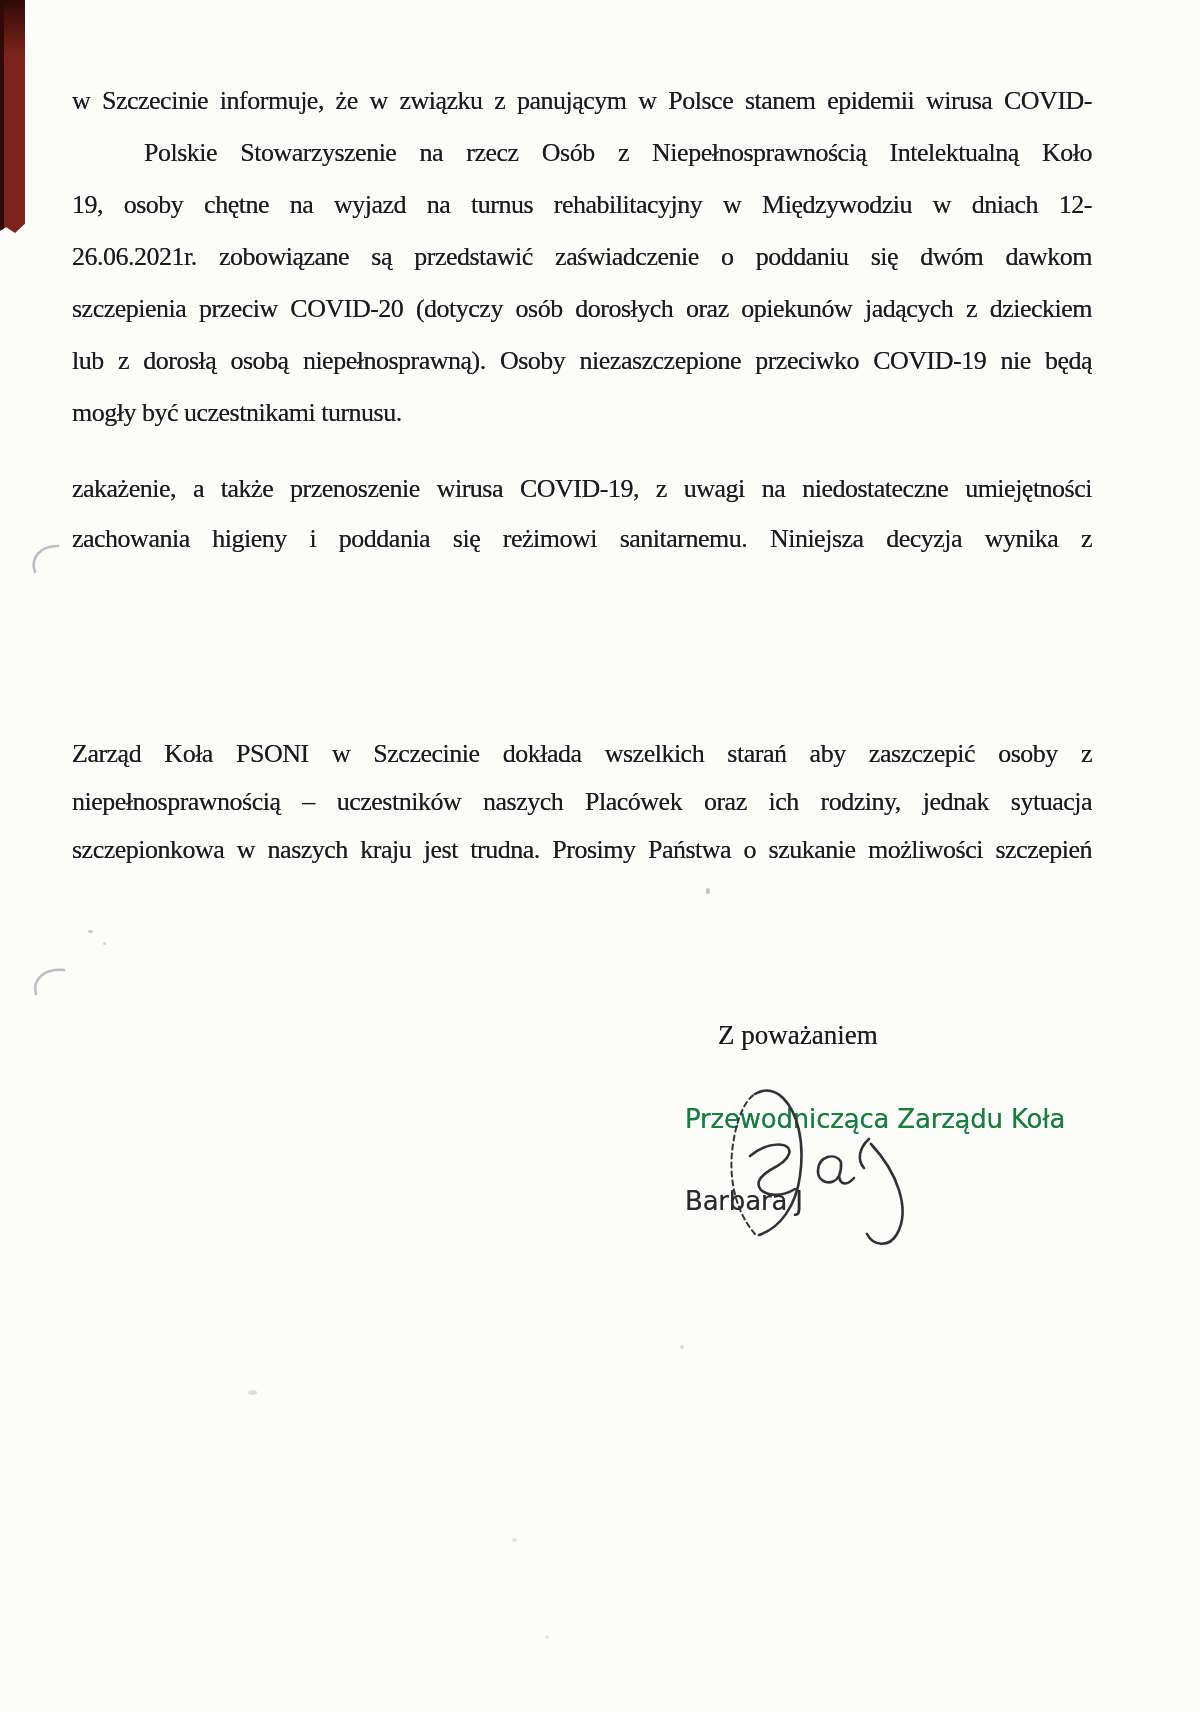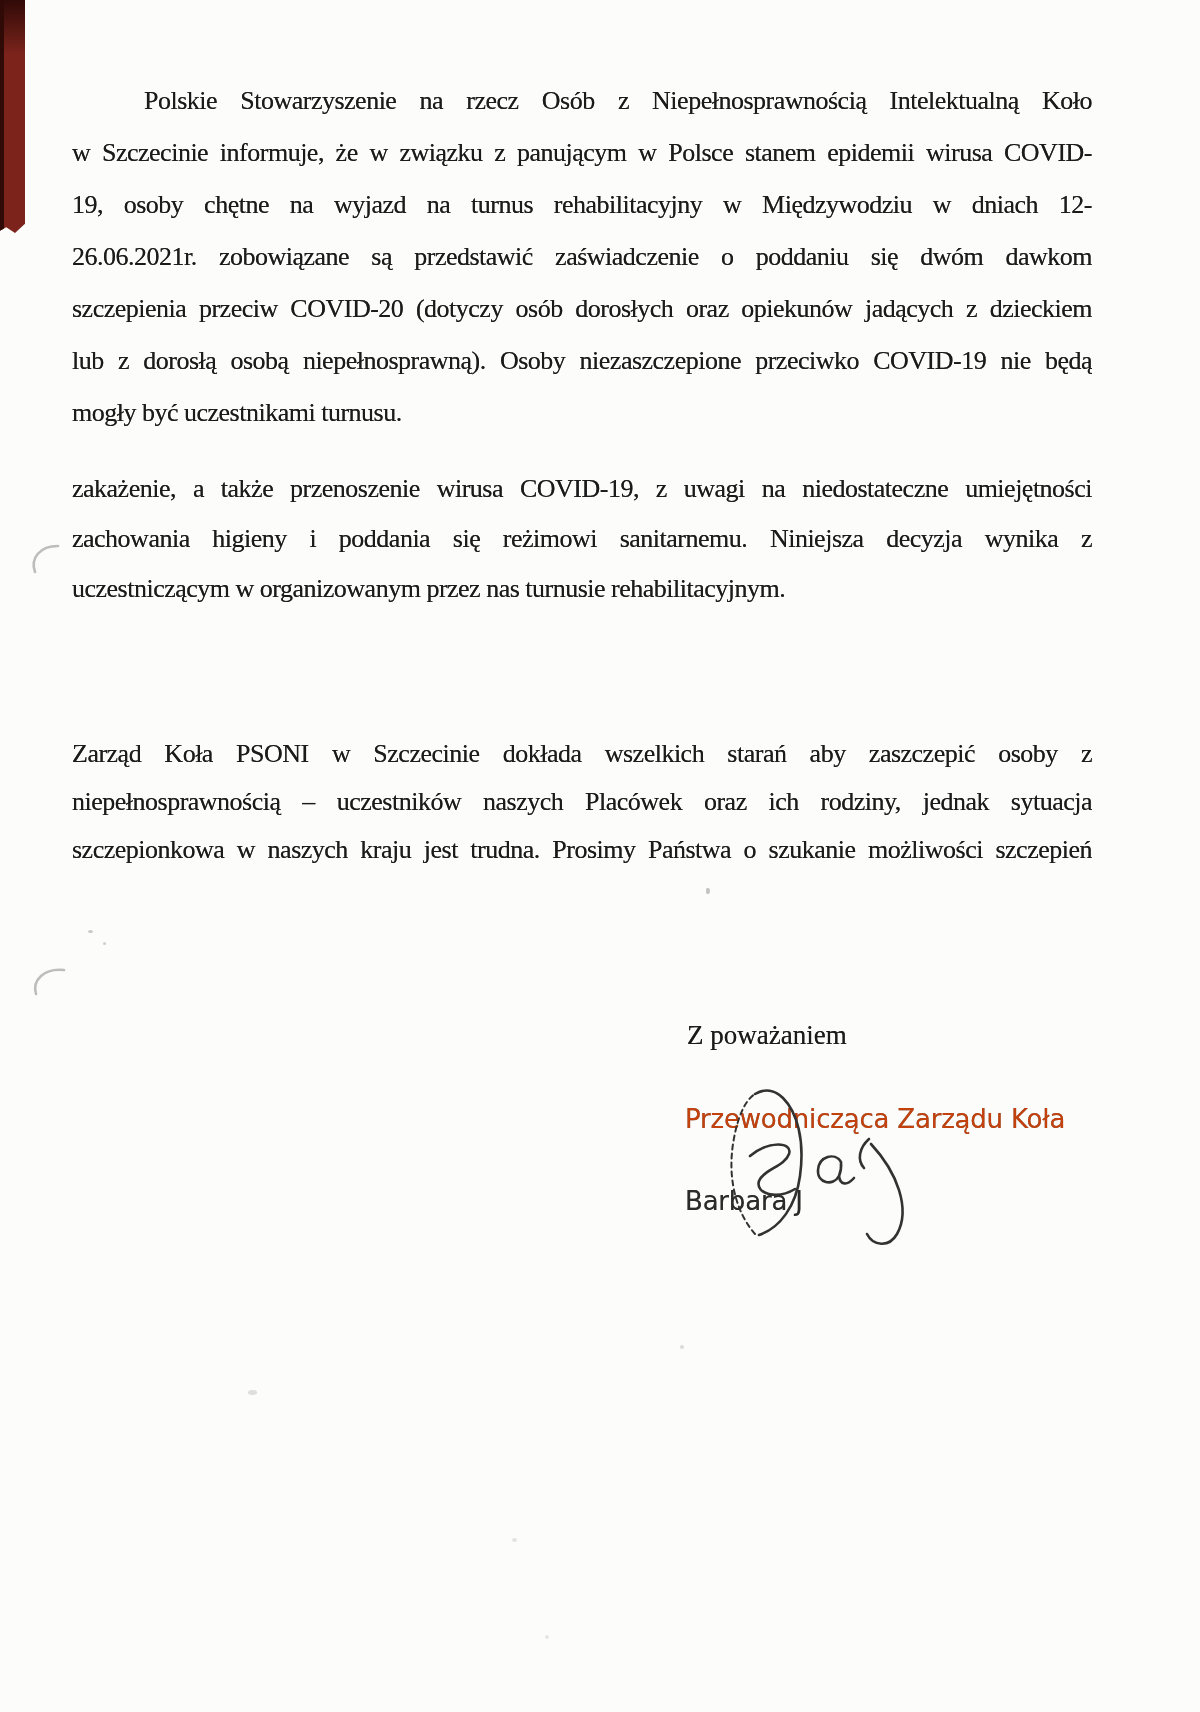--- a/index.html
+++ b/index.html
@@ -23,23 +23,23 @@
     font-size:26px;letter-spacing:-0.5px;
     text-shadow:0 0 0.6px rgba(20,20,20,0.75);}
   .p1{top:75px;line-height:52px;}
   .p2{top:464px;line-height:50px;}
   .p3{top:730px;line-height:48px;}
   .line{text-align:justify;text-align-last:justify;white-space:nowrap;overflow:hidden;}
   .line.last{text-align-last:left;font-family:Liberation Serif, serif;}
   .line.indent{padding-left:72px;}
 
   
-  .closing-sal{position:absolute;left:687px;top:1020px;color:var(--ink,#1b1b1b);
+  .closing-sal{position:absolute;left:718px;top:1020px;color:var(--ink,#1b1b1b);
     font-size:27px;text-shadow:0 0 0.6px rgba(20,20,20,0.75);}
-  .closing-title{position:absolute;left:685px;top:1104px;color:#c2410c;
+  .closing-title{position:absolute;left:685px;top:1104px;color:#15803d;
     font-family:"DejaVu Sans","Liberation Sans",sans-serif;font-size:26px;letter-spacing:-0.2px;
     text-shadow:0 0 0.5px rgba(30,30,30,0.6);}
   .closing-name{position:absolute;left:685px;top:1186px;color:#2b2b2b;
     font-family:"DejaVu Sans","Liberation Sans",sans-serif;font-size:26px;letter-spacing:-0.2px;
     text-shadow:0 0 0.5px rgba(30,30,30,0.6);}
 
   
   .signature{position:absolute;left:695px;top:1082px;}
   .signature path{fill:none;stroke:var(--signature-ink,#323232);stroke-width:2.6;stroke-linecap:round;}
   .signature .dashed{stroke-dasharray:5 4;stroke-width:2;}
@@ -61,33 +61,32 @@
   .sp7{left:545px;top:1635px;width:4px;height:4px;background:#e6e6e6;}
 </style>
 </head>
 <body>
 
 <div class="page">
 
   <div class="red-bar"></div>
 
   <div class="para p1">
+    <div class="line">w Szczecinie informuje, że w związku z panującym w Polsce stanem epidemii wirusa COVID-</div>
     <div class="line indent">Polskie Stowarzyszenie na rzecz Osób z Niepełnosprawnością Intelektualną Koło</div>
-    <div class="line">w Szczecinie informuje, że w związku z panującym w Polsce stanem epidemii wirusa COVID-</div>
     <div class="line">19, osoby chętne na wyjazd na turnus rehabilitacyjny w Międzywodziu w dniach 12-</div>
     <div class="line">26.06.2021r. zobowiązane są przedstawić zaświadczenie o poddaniu się dwóm dawkom</div>
     <div class="line">szczepienia przeciw COVID-20 (dotyczy osób dorosłych oraz opiekunów jadących z dzieckiem</div>
     <div class="line">lub z dorosłą osobą niepełnosprawną). Osoby niezaszczepione przeciwko COVID-19 nie będą</div>
     <div class="line last">mogły być uczestnikami turnusu.</div>
   </div>
 
   <div class="para p2">
     <div class="line">zakażenie, a także przenoszenie wirusa COVID-19, z uwagi na niedostateczne umiejętności</div>
     <div class="line">zachowania higieny i poddania się reżimowi sanitarnemu. Niniejsza decyzja wynika z</div>
-    <div class="line last">uczestniczącym w organizowanym przez nas turnusie rehabilitacyjnym.</div>
   </div>
 
   <div class="para p3">
     <div class="line">Zarząd Koła PSONI w Szczecinie dokłada wszelkich starań aby zaszczepić osoby z</div>
     <div class="line">niepełnosprawnością – uczestników naszych Placówek oraz ich rodziny, jednak sytuacja</div>
     <div class="line">szczepionkowa w naszych kraju jest trudna. Prosimy Państwa o szukanie możliwości szczepień</div>
   </div>
 
   <div class="closing-sal">Z poważaniem</div>
   <div class="closing-title">Przewodnicząca Zarządu Koła</div>

